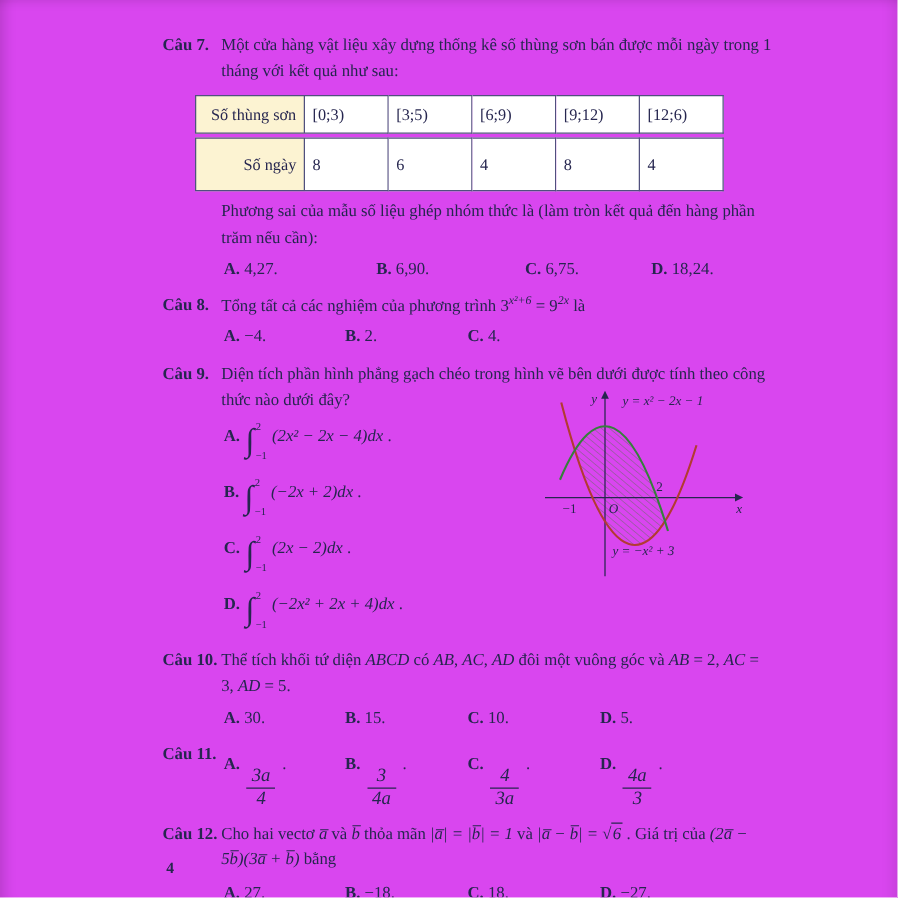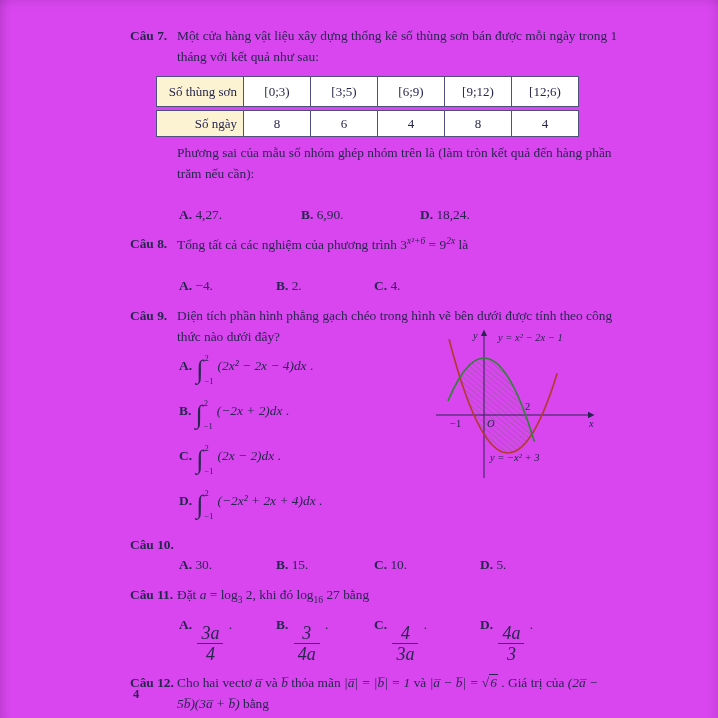--- a/index.html
+++ b/index.html
@@ -15,31 +15,31 @@
   }
   .q{display:flex;margin-top:8px}
   .qlabel{flex:0 0 47px;font-weight:700}
   .qbody{flex:1;min-width:0}
   .qtext{margin:0;max-width:470px}
   .bd{font-weight:700}
   .it{font-style:italic}
   .sup{vertical-align:super;font-size:9.5px;font-style:italic}
   .sub{vertical-align:sub;font-size:9.5px}
   
-  .opts{display:grid;grid-template-columns:97px 98px 106px auto;margin:20px 0 1px 2px;align-items:center}
+  .opts{display:grid;grid-template-columns:97px 98px 106px auto;margin:4px 0 1px 2px;align-items:center}
   .opts.wide{grid-template-columns:122px 119px 101px auto}
   .opt{white-space:nowrap}
   .opt-v{height:45px;display:flex;align-items:center;margin-left:2px}
   
   .stat-table{border-collapse:separate;border-spacing:0 3px;margin:6px 0 3px -21px;font-size:13px}
-  .stat-table td{border:1px solid #50507e;border-left:none;text-align:center;height:31px;padding:2px 6px;min-width:67px;background:#fff}
+  .stat-table td{border:1px solid #50507e;border-left:none;text-align:left;height:31px;padding:2px 6px;min-width:67px;background:#fff}
   .stat-table td.hd{border-left:1px solid #50507e;background:#fcf3d2;text-align:right;width:88px;min-width:88px;padding-left:8px}
-  .stat-table tr.r2 td{height:27px}
-  
-  .frac{display:inline-flex;flex-direction:column;text-align:center;line-height:1.12;font-size:18px;font-style:italic;margin:0 2px;vertical-align:-10px}
+  .stat-table tr.r2 td{height:43px}
+  
+  .frac{display:inline-flex;flex-direction:column;text-align:center;line-height:1.12;font-size:15px;font-style:italic;margin:0 2px;vertical-align:-10px}
   .frac .num{border-bottom:1px solid currentColor;padding:0 4px}
   .frac .den{padding:0 4px}
   
   .intg{display:inline-flex;align-items:center;margin:0 2px 0 1px;vertical-align:-8px}
   .int-sign{font-size:26px;line-height:26px}
   .int-lims{display:flex;flex-direction:column;justify-content:space-between;height:31px;font-size:8.5px;line-height:1;margin:0 2px 0 1px}
   
   .sqrt{white-space:nowrap;font-style:italic}
   .sqrt-val{border-top:1.2px solid currentColor;padding:0 1px}
   
@@ -73,24 +73,25 @@
           <tr class="r2">
             <td class="hd">Số ngày</td>
             <td>8</td>
             <td>6</td>
             <td>4</td>
             <td>8</td>
             <td>4</td>
           </tr>
         </tbody>
       </table>
-      <p class="qtext">Phương sai của mẫu số nhóm ghép nhóm trên là (làm tròn kết quả đến hàng phần trăm nếu cần):</p>
+      <p class="qtext">Phương sai của mẫu số liệu ghép nhóm thức là (làm tròn kết quả đến hàng phần trăm nếu cần):</p>
       <div class="opts wide">
         <span class="opt"><span class="bd">A. </span>4,27.</span>
         <span class="opt"><span class="bd">B. </span>6,90.</span>
+        <span class="opt"><span class="bd">C. </span>6,75.</span>
         <span class="opt"><span class="bd">D. </span>18,24.</span>
       </div>
     </div>
   </div>
 
   <div class="q">
     <span class="qlabel">Câu 8.</span>
     <div class="qbody">
       <p class="qtext">Tổng tất cả các nghiệm của phương trình 3<span class="sup">x²+6</span> = 9<span class="sup">2x</span> là</p>
       <div class="opts">
@@ -167,33 +168,33 @@
             <text class="fig-num" x="103" y="83">2</text>
           </svg>
         </div>
       </div>
     </div>
   </div>
 
   <div class="q">
     <span class="qlabel">Câu 10.</span>
     <div class="qbody">
+      <p class="qtext">Thể tích khối tứ diện <span class="it">ABCD</span> có <span class="it">AB</span>, <span class="it">AC</span>, <span class="it">AD</span> đôi một vuông góc và <span class="it">AB</span> = 2, <span class="it">AC</span> = 3, <span class="it">AD</span> = 5.</p>
       <div class="opts">
         <span class="opt"><span class="bd">A. </span>30.</span>
         <span class="opt"><span class="bd">B. </span>15.</span>
         <span class="opt"><span class="bd">C. </span>10.</span>
         <span class="opt"><span class="bd">D. </span>5.</span>
       </div>
     </div>
   </div>
 
   <div class="q">
     <span class="qlabel">Câu 11.</span>
     <div class="qbody">
-      <p class="qtext">Đặt <span class="it">a</span> = log<span class="sub">3</span> 2, khi đó log<span class="sub">16</span> 27 bằng</p>
       <div class="opts" style="margin-top:8px">
         <span class="opt"><span class="bd">A. </span><span class="frac">
               <span class="num">3a</span>
               <span class="den">4</span>
             </span> .</span>
         <span class="opt"><span class="bd">B. </span><span class="frac">
               <span class="num">3</span>
               <span class="den">4a</span>
             </span> .</span>
         <span class="opt"><span class="bd">C. </span><span class="frac">

